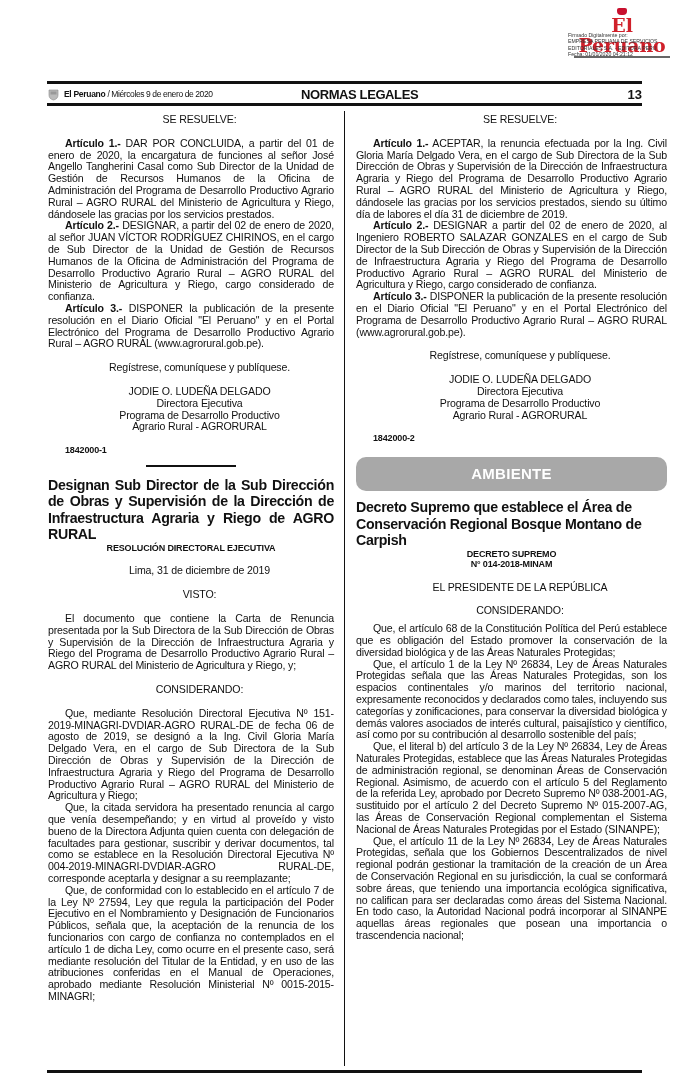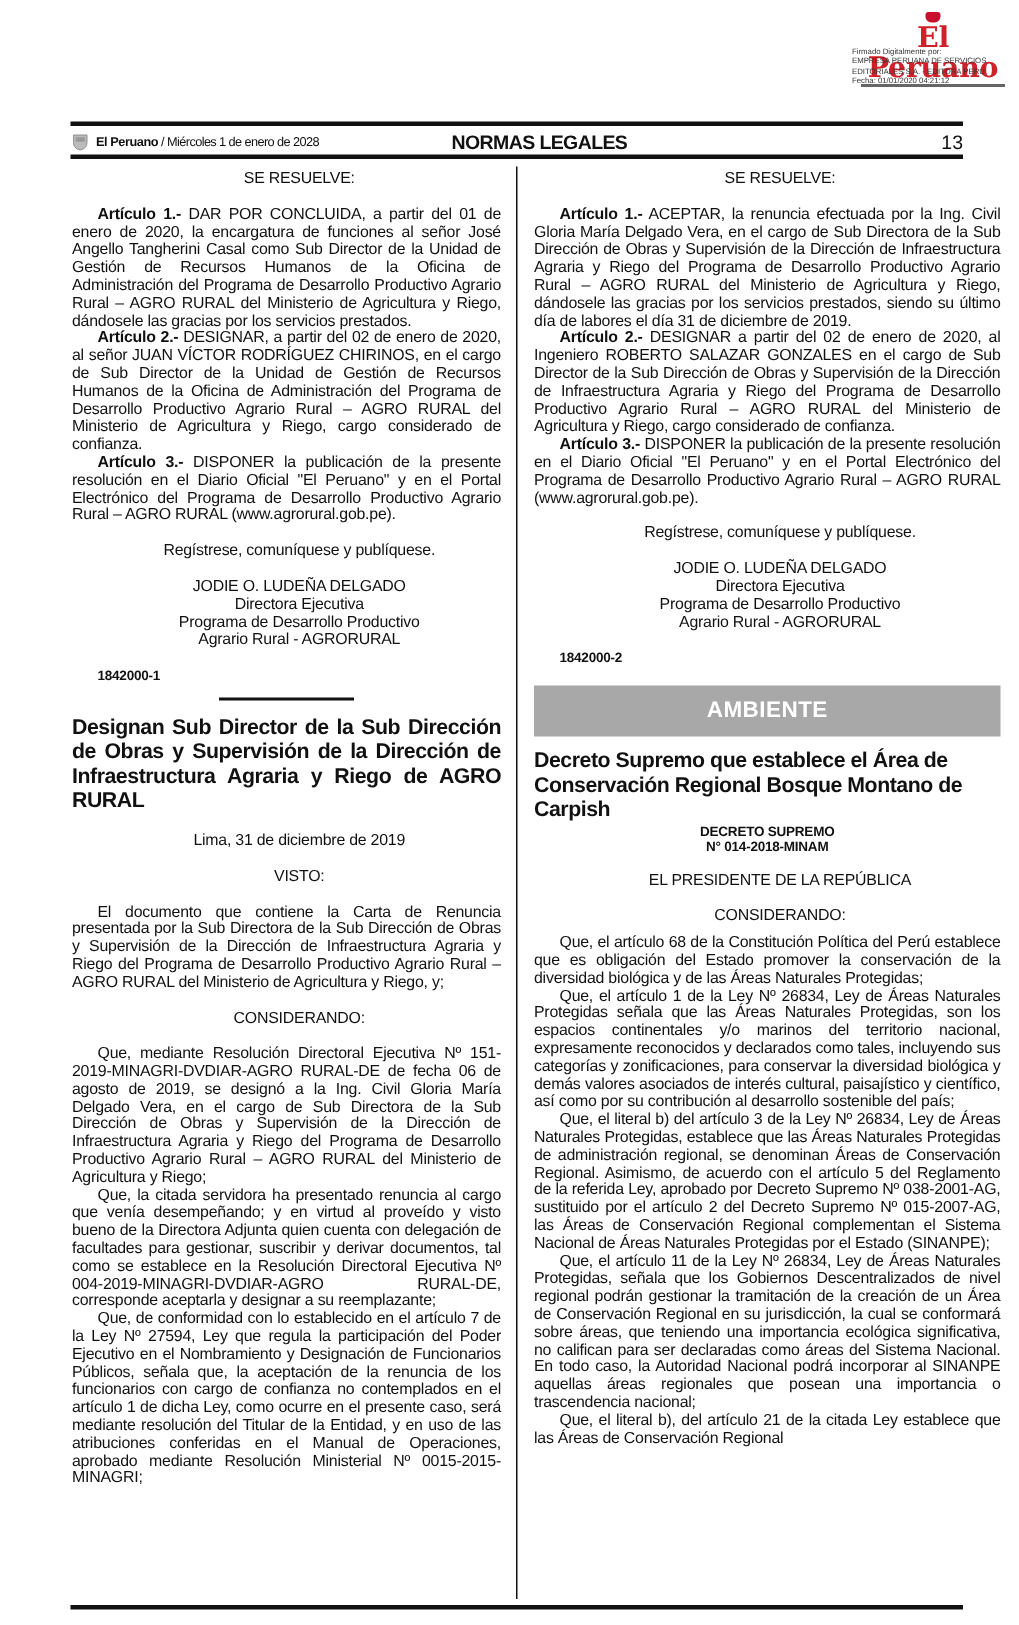--- a/index.html
+++ b/index.html
@@ -14,39 +14,39 @@
   .rule { position:absolute; left:47px; right:37px; background:#111; }
   .rule-top { top:81px; height:3px; }
   .rule-head { top:103px; height:3px; }
   .rule-bottom { top:1070px; height:3px; }
 
   .header { position:absolute; left:47px; right:37px; top:86px; height:16px; display:flex; align-items:center; }
   .crest-icon { width:13px; height:13px; margin-right:4px; }
   .header-pub { font-weight:bold; font-size:8.5px; letter-spacing:-0.3px; }
   .header-date { font-size:8.5px; letter-spacing:-0.4px; margin-left:2px; }
   .header-section { position:absolute; left:254px; font-weight:bold; font-size:13px; letter-spacing:-0.4px; }
-  .header-page { position:absolute; right:0; font-weight:normal; font-size:13px; }
+  .header-page { position:absolute; right:0; font-weight:bold; font-size:13px; }
 
   .col-divider { position:absolute; left:344px; top:111px; width:1px; height:955px; background:#111; }
 
   .col { position:absolute; top:108px; font-size:10.6px; line-height:11.8px; text-align:justify; letter-spacing:-0.15px; }
   .col-left { left:48px; width:286px; }
   .col-right { left:356px; width:311px; }
   .col p { margin:0; }
   .ind { text-indent:17px; }
   .gap-s { height:6px; }
   .gap-m { height:12px; }
   .art { font-weight:bold; }
   .plain { text-align:center; padding-left:17px; }
   .code { font-weight:bold; font-size:9px; padding-left:17px; text-align:left; }
   .sep { width:90px; height:2px; background:#111; margin:8px auto 10px; }
   .title { font-weight:bold; font-size:14.2px; line-height:16.5px; text-align:justify; letter-spacing:-0.3px; }
   .title-l { text-align:left; }
   .subhead { font-weight:bold; font-size:9px; line-height:10.5px; text-align:center; margin:10px 0 0; }
-  .banner { background:#a8a8a8; color:#fff; font-weight:bold; font-size:15px; text-align:center; height:34px; line-height:34px; margin:0 0 8px; letter-spacing:0.3px; }
+  .banner { background:#a8a8a8; color:#fff; font-weight:bold; font-size:15px; text-align:center; height:34px; line-height:34px; margin:0 0 8px; letter-spacing:0.3px;border-radius:10px; }
 </style>
 </head>
 <body>
 
 <div class="brand">
   <div class="brand-crest"></div>
   <div class="brand-name">El Peruano</div>
   <div class="brand-tag"></div>
 </div>
 <div class="signature">
@@ -56,21 +56,21 @@
   <div>Fecha: 01/01/2020 04:21:12</div>
 </div>
 
 <div class="rule rule-top"></div>
 <div class="header">
   <svg class="crest-icon" viewBox="0 0 13 13">
     <path d="M2 2 L11 2 L11 7 Q11 11 6.5 12 Q2 11 2 7 Z" fill="#bbb" stroke="#888" stroke-width="0.6"></path>
     <rect x="3.5" y="3.5" width="6" height="3" fill="#999"></rect>
   </svg>
   <span class="header-pub">El Peruano</span>
-  <span class="header-date">/ Miércoles 1 de enero de 2028</span>
+  <span class="header-date">/ Miércoles 9 de enero de 2020</span>
   <span class="header-section">NORMAS LEGALES</span>
   <span class="header-page">13</span>
 </div>
 <div class="rule rule-head"></div>
 
 <div class="col-divider"></div>
 
 <div class="col col-left">
   <div class="gap-s"></div>
   <p class="plain">SE RESUELVE:</p>
@@ -82,20 +82,21 @@
   <p class="plain">Regístrese, comuníquese y publíquese.</p>
   <div class="gap-m"></div>
   <p class="plain">JODIE O. LUDEÑA DELGADO</p>
   <p class="plain">Directora Ejecutiva</p>
   <p class="plain">Programa de Desarrollo Productivo</p>
   <p class="plain">Agrario Rural - AGRORURAL</p>
   <div class="gap-m"></div>
   <p class="code">1842000-1</p>
   <div class="sep"></div>
   <p class="title">Designan Sub Director de la Sub Dirección de Obras y Supervisión de la Dirección de Infraestructura Agraria y Riego de AGRO RURAL</p>
+  <p class="subhead">RESOLUCIÓN DIRECTORAL EJECUTIVA</p>
   <div class="gap-m"></div>
   <p class="plain">Lima, 31 de diciembre de 2019</p>
   <div class="gap-m"></div>
   <p class="plain">VISTO:</p>
   <div class="gap-m"></div>
   <p class="ind">El documento que contiene la Carta de Renuncia presentada por la Sub Directora de la Sub Dirección de Obras y Supervisión de la Dirección de Infraestructura Agraria y Riego del Programa de Desarrollo Productivo Agrario Rural – AGRO RURAL del Ministerio de Agricultura y Riego, y;</p>
   <div class="gap-m"></div>
   <p class="plain">CONSIDERANDO:</p>
   <div class="gap-m"></div>
   <p class="ind">Que, mediante Resolución Directoral Ejecutiva Nº 151-2019-MINAGRI-DVDIAR-AGRO RURAL-DE de fecha 06 de agosto de 2019, se designó a la Ing. Civil Gloria María Delgado Vera, en el cargo de Sub Directora de la Sub Dirección de Obras y Supervisión de la Dirección de Infraestructura Agraria y Riego del Programa de Desarrollo Productivo Agrario Rural – AGRO RURAL del Ministerio de Agricultura y Riego;</p>
@@ -126,16 +127,15 @@
   <p class="subhead" style="margin-top:0">N° 014-2018-MINAM</p>
   <div class="gap-m"></div>
   <p class="plain">EL PRESIDENTE DE LA REPÚBLICA</p>
   <div class="gap-m"></div>
   <p class="plain">CONSIDERANDO:</p>
   <div class="gap-s"></div>
   <p class="ind">Que, el artículo 68 de la Constitución Política del Perú establece que es obligación del Estado promover la conservación de la diversidad biológica y de las Áreas Naturales Protegidas;</p>
   <p class="ind">Que, el artículo 1 de la Ley Nº 26834, Ley de Áreas Naturales Protegidas señala que las Áreas Naturales Protegidas, son los espacios continentales y/o marinos del territorio nacional, expresamente reconocidos y declarados como tales, incluyendo sus categorías y zonificaciones, para conservar la diversidad biológica y demás valores asociados de interés cultural, paisajístico y científico, así como por su contribución al desarrollo sostenible del país;</p>
   <p class="ind">Que, el literal b) del artículo 3 de la Ley Nº 26834, Ley de Áreas Naturales Protegidas, establece que las Áreas Naturales Protegidas de administración regional, se denominan Áreas de Conservación Regional. Asimismo, de acuerdo con el artículo 5 del Reglamento de la referida Ley, aprobado por Decreto Supremo Nº 038-2001-AG, sustituido por el artículo 2 del Decreto Supremo Nº 015-2007-AG, las Áreas de Conservación Regional complementan el Sistema Nacional de Áreas Naturales Protegidas por el Estado (SINANPE);</p>
   <p class="ind">Que, el artículo 11 de la Ley Nº 26834, Ley de Áreas Naturales Protegidas, señala que los Gobiernos Descentralizados de nivel regional podrán gestionar la tramitación de la creación de un Área de Conservación Regional en su jurisdicción, la cual se conformará sobre áreas, que teniendo una importancia ecológica significativa, no califican para ser declaradas como áreas del Sistema Nacional. En todo caso, la Autoridad Nacional podrá incorporar al SINANPE aquellas áreas regionales que posean una importancia o trascendencia nacional;</p>
-  <p class="ind">Que, el literal b), del artículo 21 de la citada Ley establece que las Áreas de Conservación Regional</p>
 </div>
 
 <div class="rule rule-bottom"></div>
 
 </body></html>

